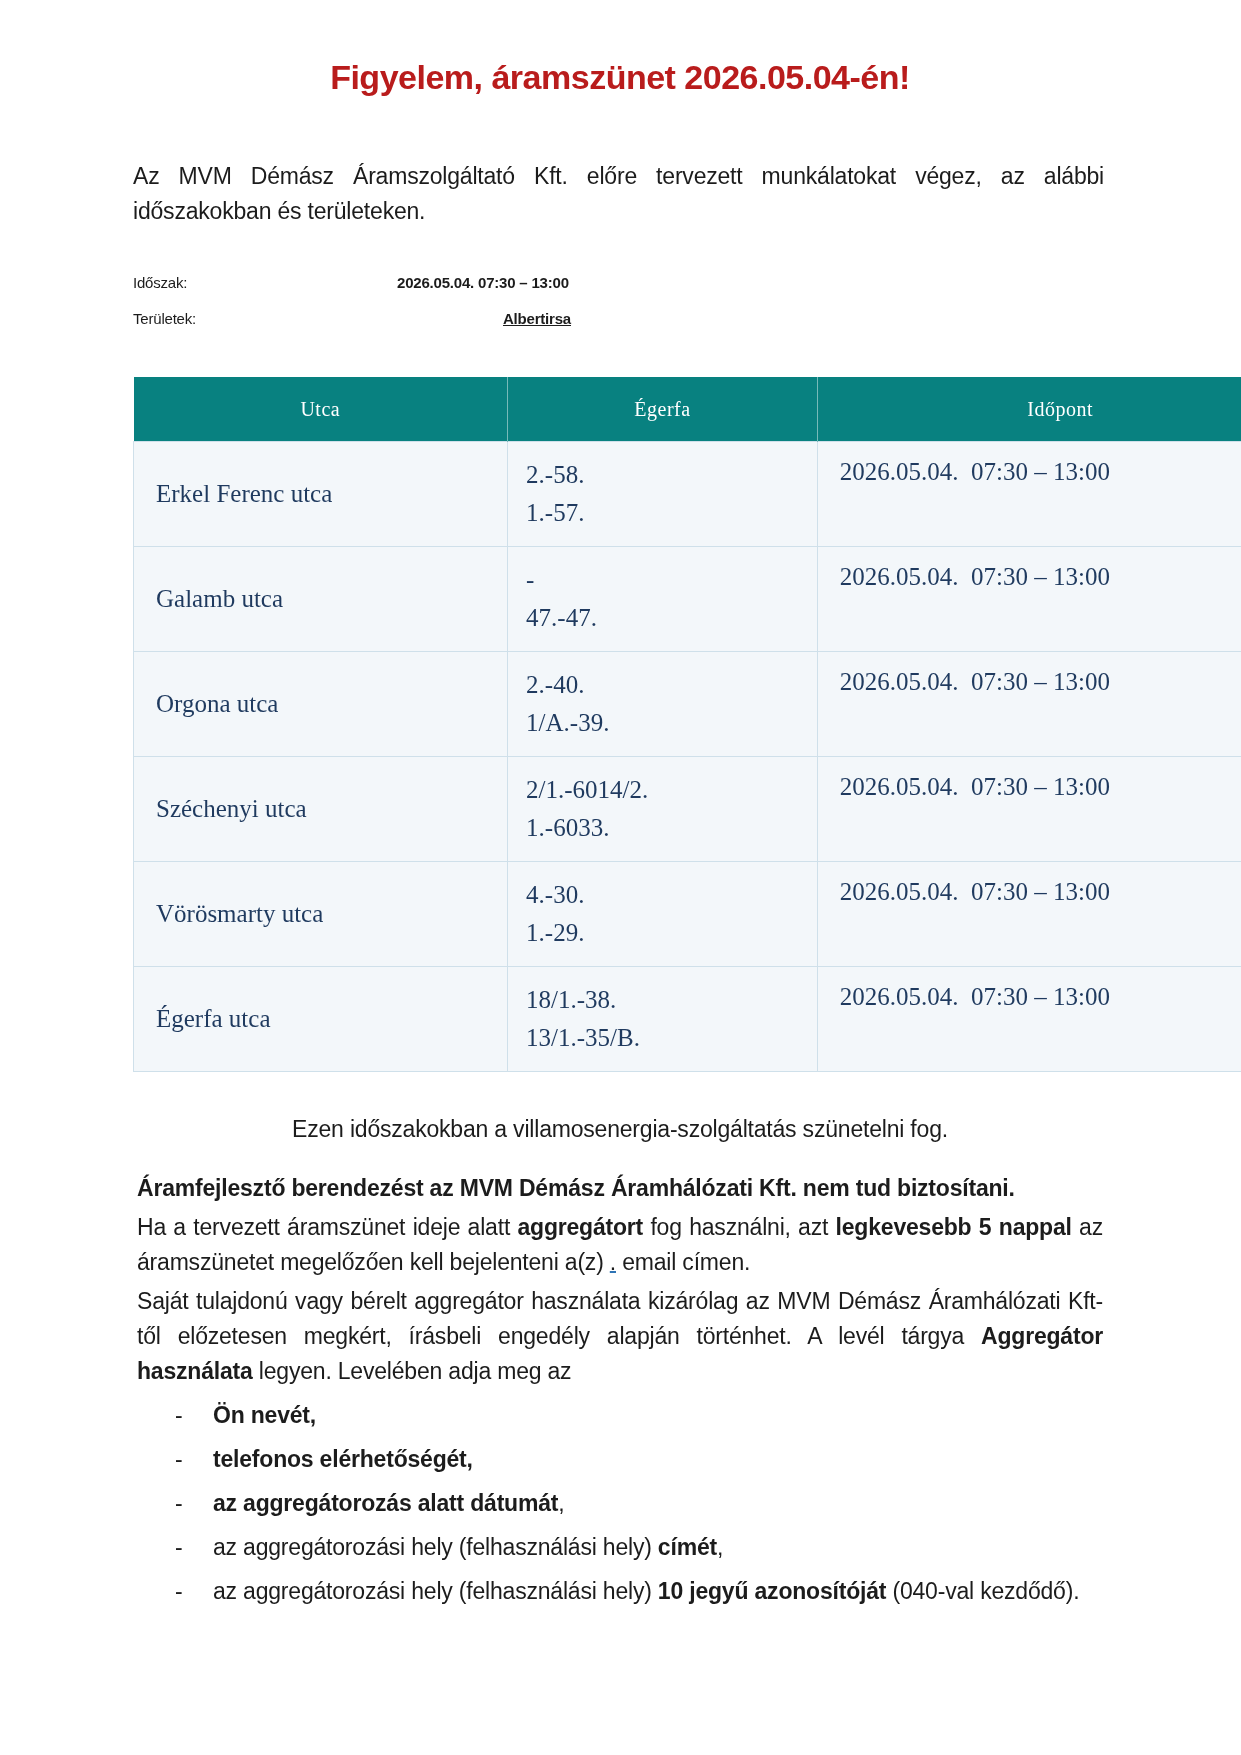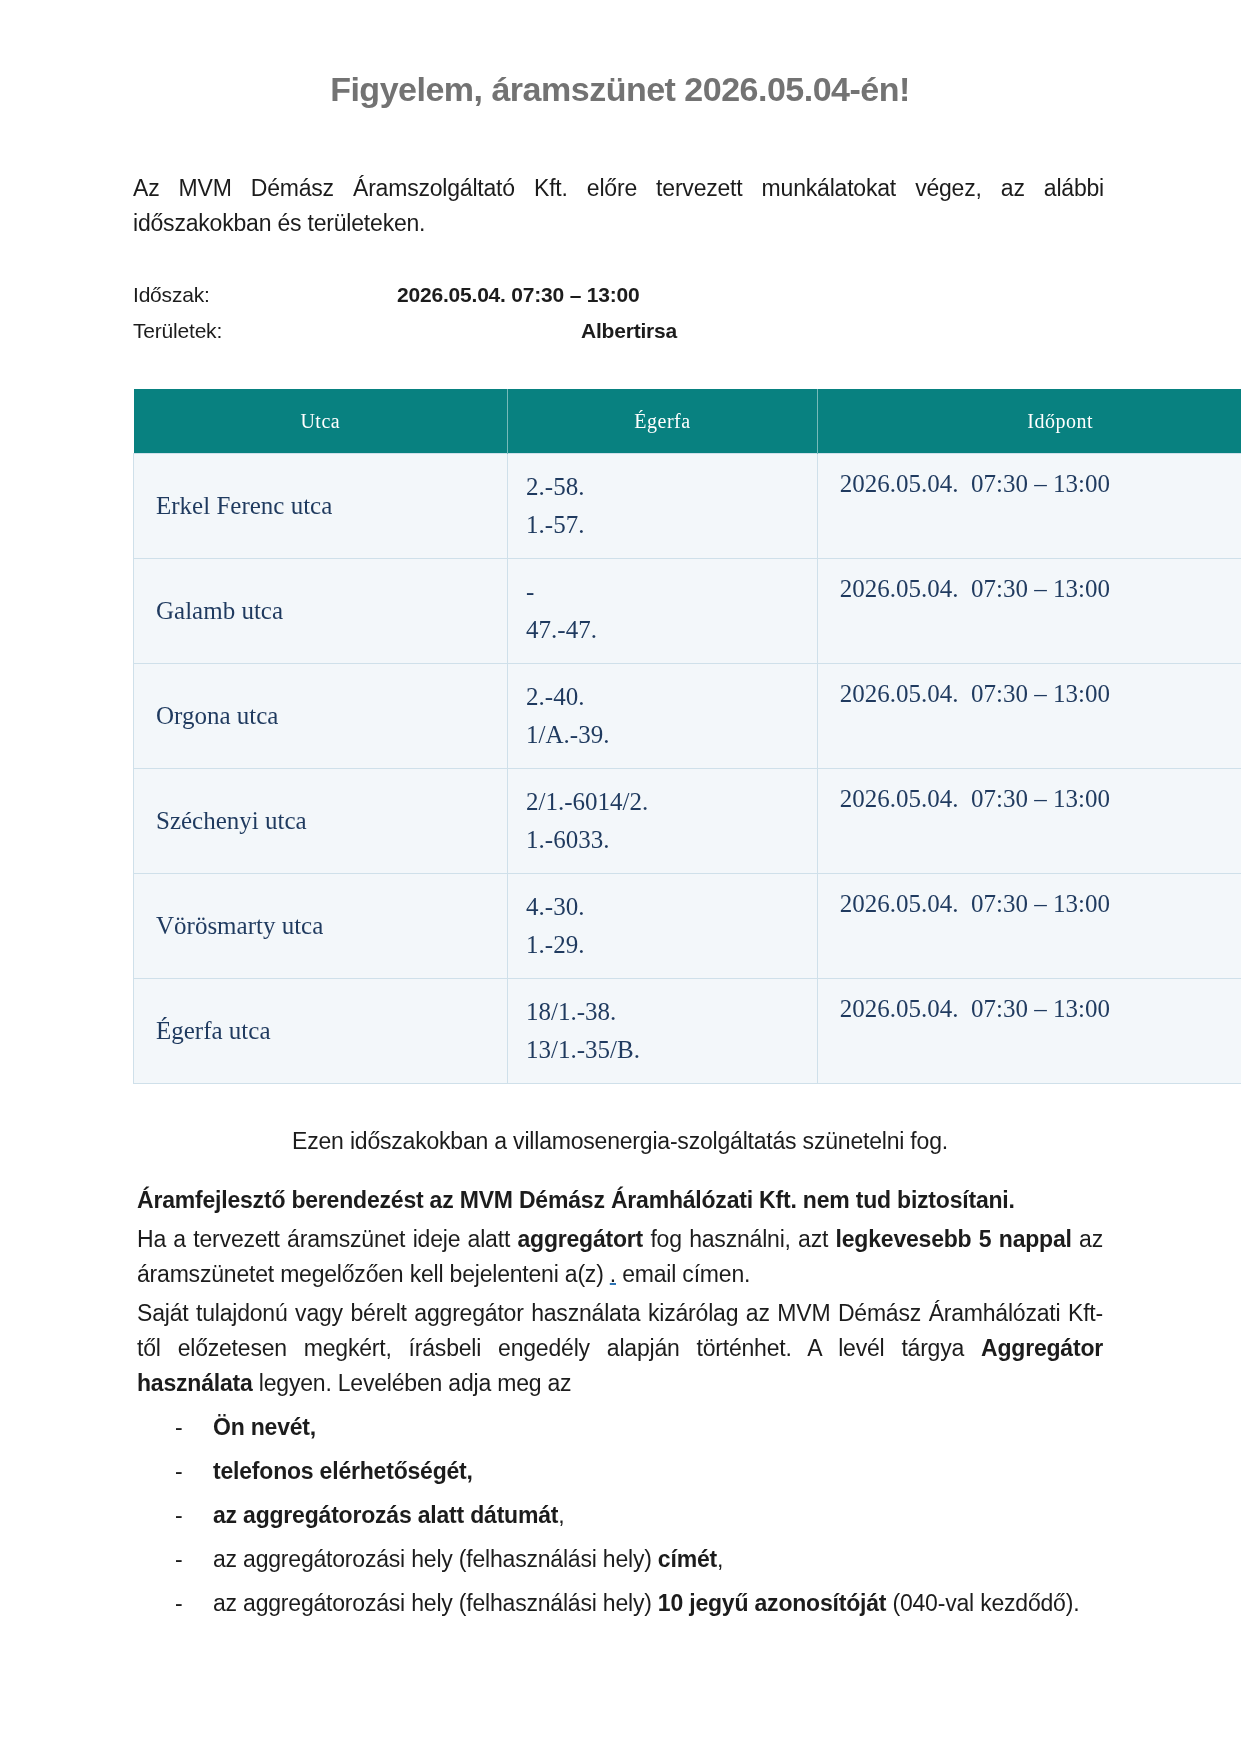--- a/index.html
+++ b/index.html
@@ -9,42 +9,42 @@
     margin:0 auto;
     background:#ffffff;
     box-sizing:border-box;
     padding:58px 134px 0 133px;
     overflow:hidden;
     font-family:"Liberation Sans","DejaVu Sans",sans-serif;
     color:#1c1c1c;
   }
   
   .title{
-    margin:12px;
+    margin:0;
     text-align:center;
     font-size:34px;
     font-weight:700;
     letter-spacing:-0.5px;
-    color:#737373;
+    color:#b91c1c;
   }
   
   .intro{
     margin:62px 3px 0 0;
     font-size:23px;
     line-height:35px;
     text-align:justify;
     letter-spacing:-0.2px;
   }
   
   .kv-block{margin-top:36px;}
-  .kv{display:flex;font-size:21px;line-height:36px;letter-spacing:-0.2px;}
+  .kv{display:flex;font-size:15px;line-height:36px;letter-spacing:-0.2px;}
   .kv-label{width:264px;flex:0 0 264px;}
   .kv-value{width:280px;flex:0 0 280px;font-weight:700;}
   .kv-value.centered{text-align:center;}
-  .kv-value.underlined{text-align:right;}
+  .kv-value.underlined{text-decoration:underline;}
   
   .outage-table{
     margin-top:40px;
     width:1170px;
     border-collapse:collapse;
     table-layout:fixed;
     font-family:"Liberation Serif","DejaVu Serif",serif;
     color:#1f3a5f;
   }
   .outage-table col.c1{width:32%;}

